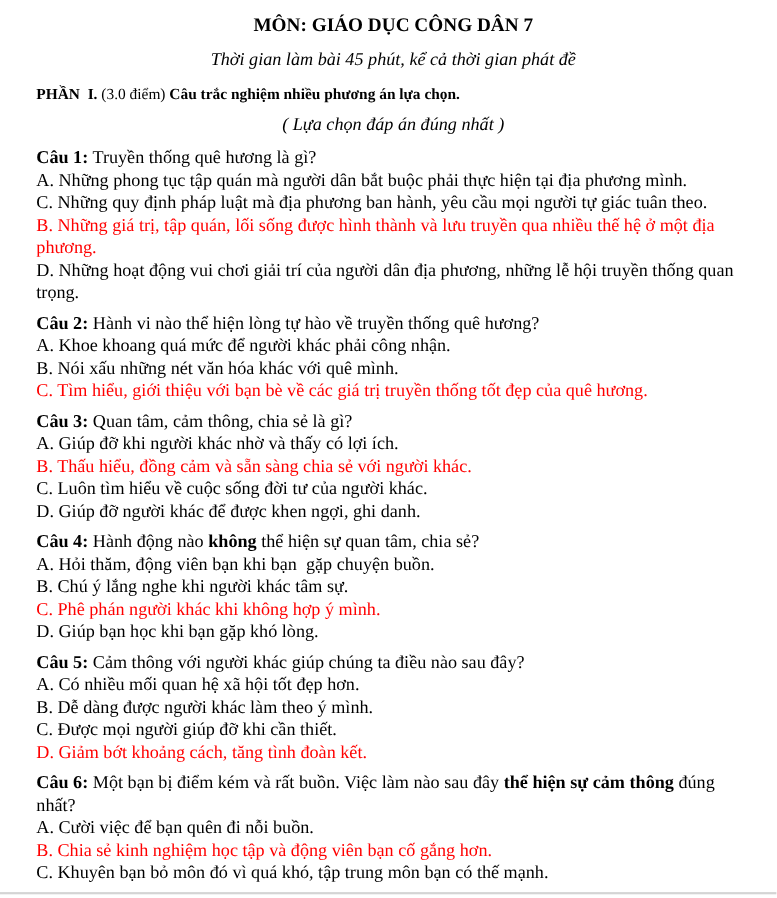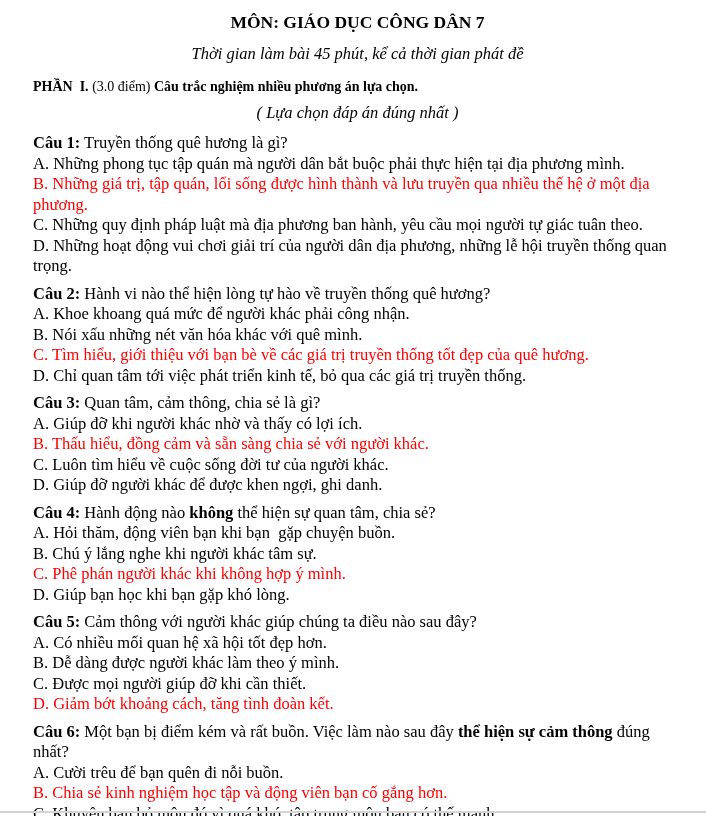--- a/index.html
+++ b/index.html
@@ -69,30 +69,29 @@
 
 <div class="page">
   <p class="doc-title">MÔN: GIÁO DỤC CÔNG DÂN 7</p>
   <p class="time-note">Thời gian làm bài 45 phút, kể cả thời gian phát đề</p>
   <p class="part-heading"><span class="b">PHẦN  I.</span><span> (3.0 điểm) </span><span class="b">Câu trắc nghiệm nhiều phương án lựa chọn.</span></p>
   <p class="instruction-note">( Lựa chọn đáp án đúng nhất )</p>
   <div id="questions">
       <div class="question">
         <p class="q-line"><b>Câu 1:</b><span> Truyền thống quê hương là gì?</span></p>
         <p class="option">A. Những phong tục tập quán mà người dân bắt buộc phải thực hiện tại địa phương mình.</p>
+        <p class="option">C. Những quy định pháp luật mà địa phương ban hành, yêu cầu mọi người tự giác tuân theo.</p>
         <p class="option" style="color: rgb(255, 0, 0);">B. Những giá trị, tập quán, lối sống được hình thành và lưu truyền qua nhiều thế hệ ở một địa phương.</p>
-        <p class="option">C. Những quy định pháp luật mà địa phương ban hành, yêu cầu mọi người tự giác tuân theo.</p>
         <p class="option">D. Những hoạt động vui chơi giải trí của người dân địa phương, những lễ hội truyền thống quan trọng.</p>
       </div>
       <div class="question">
         <p class="q-line"><b>Câu 2:</b><span> Hành vi nào thể hiện lòng tự hào về truyền thống quê hương?</span></p>
         <p class="option">A. Khoe khoang quá mức để người khác phải công nhận.</p>
         <p class="option">B. Nói xấu những nét văn hóa khác với quê mình.</p>
         <p class="option" style="color: rgb(255, 0, 0);">C. Tìm hiểu, giới thiệu với bạn bè về các giá trị truyền thống tốt đẹp của quê hương.</p>
-        <p class="option">D. Chỉ quan tâm tới việc phát triển kinh tế, bỏ qua các giá trị truyền thống.</p>
       </div>
       <div class="question">
         <p class="q-line"><b>Câu 3:</b><span> Quan tâm, cảm thông, chia sẻ là gì?</span></p>
         <p class="option">A. Giúp đỡ khi người khác nhờ và thấy có lợi ích.</p>
         <p class="option" style="color: rgb(255, 0, 0);">B. Thấu hiểu, đồng cảm và sẵn sàng chia sẻ với người khác.</p>
         <p class="option">C. Luôn tìm hiểu về cuộc sống đời tư của người khác.</p>
         <p class="option">D. Giúp đỡ người khác để được khen ngợi, ghi danh.</p>
       </div>
       <div class="question">
         <p class="q-line"><b>Câu 4:</b><span> Hành động nào </span><b>không</b><span> thể hiện sự quan tâm, chia sẻ?</span></p>
@@ -103,20 +102,20 @@
       </div>
       <div class="question">
         <p class="q-line"><b>Câu 5:</b><span> Cảm thông với người khác giúp chúng ta điều nào sau đây?</span></p>
         <p class="option">A. Có nhiều mối quan hệ xã hội tốt đẹp hơn.</p>
         <p class="option">B. Dễ dàng được người khác làm theo ý mình.</p>
         <p class="option">C. Được mọi người giúp đỡ khi cần thiết.</p>
         <p class="option" style="color: rgb(255, 0, 0);">D. Giảm bớt khoảng cách, tăng tình đoàn kết.</p>
       </div>
       <div class="question">
         <p class="q-line"><b>Câu 6:</b><span> Một bạn bị điểm kém và rất buồn. Việc làm nào sau đây </span><b>thể hiện sự cảm thông</b><span> đúng nhất?</span></p>
-        <p class="option">A. Cười trêu để bạn quên đi nỗi buồn.</p>
+        <p class="option">A. Cười việc để bạn quên đi nỗi buồn.</p>
         <p class="option" style="color: rgb(255, 0, 0);">B. Chia sẻ kinh nghiệm học tập và động viên bạn cố gắng hơn.</p>
         <p class="option">C. Khuyên bạn bỏ môn đó vì quá khó, tập trung môn bạn có thế mạnh.</p>
       </div>
     </div>
 </div>
 
 <div class="bottom-divider"></div>
 
 </body></html>

